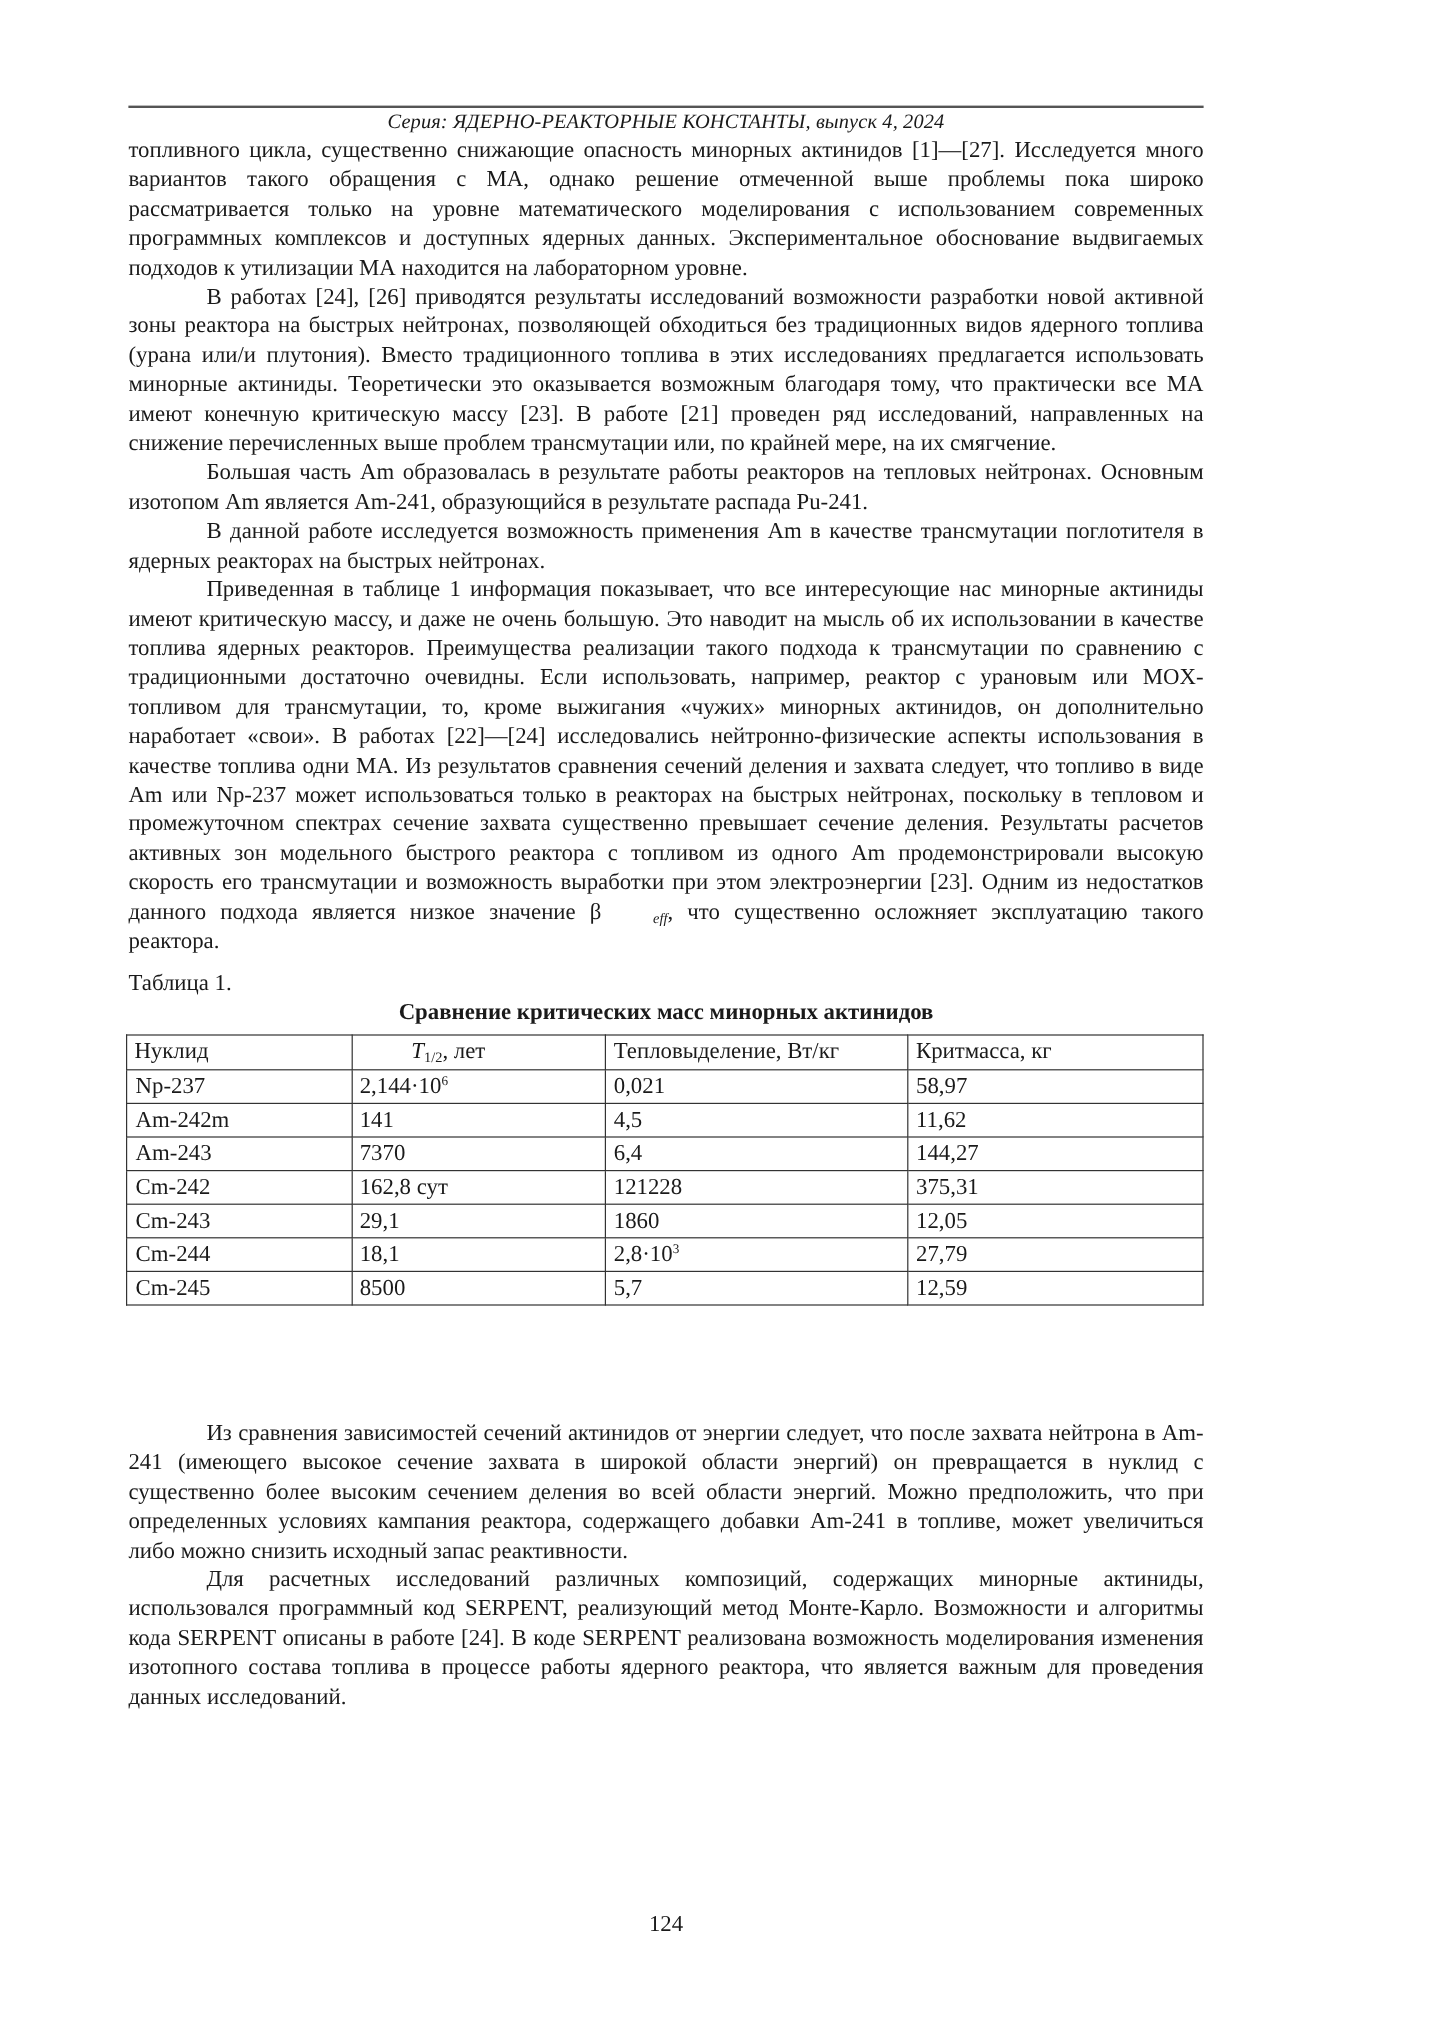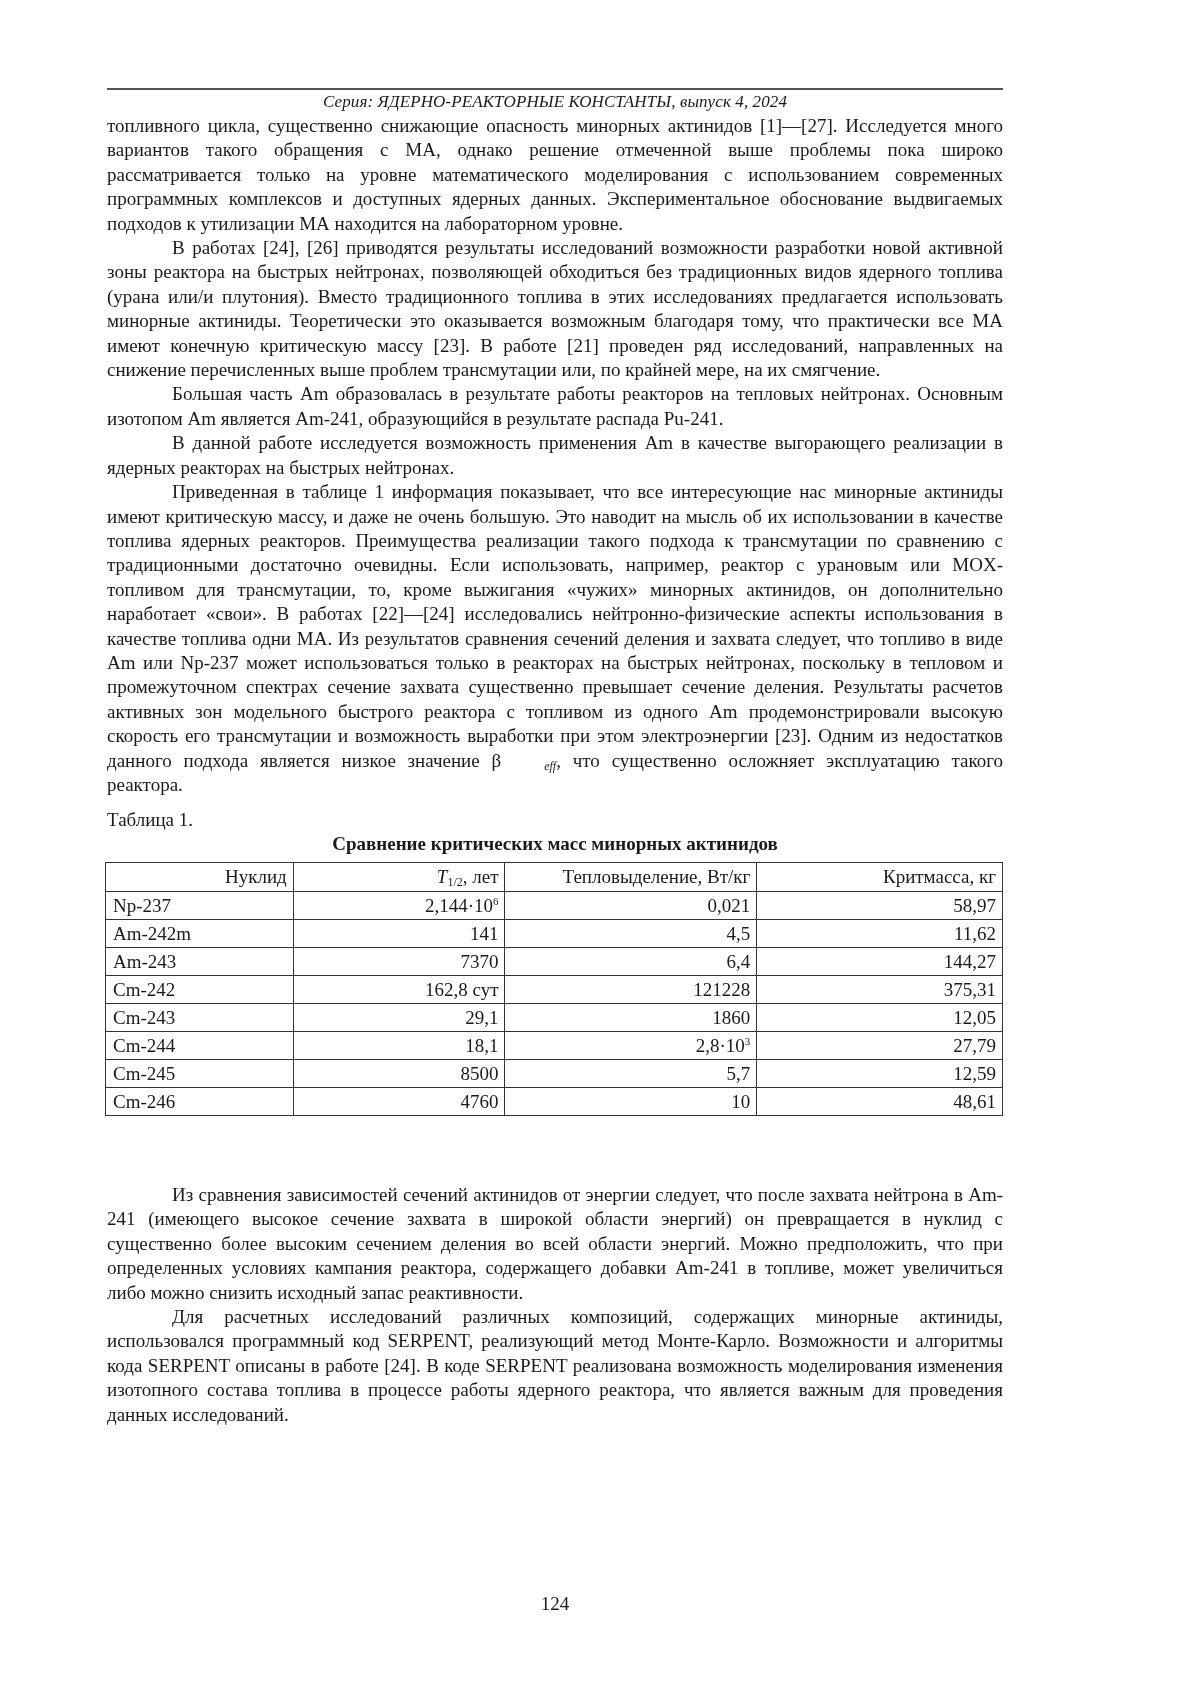--- a/index.html
+++ b/index.html
@@ -79,21 +79,21 @@
       width: 898px;
       border-collapse: collapse;
       font-size: 19px;
     }
     table.data-table th, table.data-table td {
       border: 1.5px solid #333;
       padding: 0 6px;
       height: 27px;
       line-height: 24px;
       font-weight: normal;
-      text-align: right;
+      text-align: left;
       white-space: nowrap;
     }
     table.data-table th { height: 28px; }
     table.data-table td.nuclide { text-align: left; padding-left: 7px; }
     table.data-table col.c1 { width: 188px; }
     table.data-table col.c2 { width: 212px; }
     table.data-table col.c3 { width: 252px; }
     table.data-table col.c4 { width: 246px; }
     sup { font-size: 11px; vertical-align: 7px; line-height: 0; }
     sub { font-size: 12px; vertical-align: -3px; line-height: 0; }
@@ -115,21 +115,21 @@
   <span>Серия:</span>
   <span>ЯДЕРНО-РЕАКТОРНЫЕ КОНСТАНТЫ,</span>
   <span>выпуск 4, 2024</span>
 </div>
 <div class="header-rule"></div>
 
 <div class="body-text" id="block1">
   <p class="noindent">топливного цикла, существенно снижающие опасность минорных актинидов [1]—[27]. Исследуется много вариантов такого обращения с МА, однако решение отмеченной выше проблемы пока широко рассматривается только на уровне математического моделирования с использованием современных программных комплексов и доступных ядерных данных. Экспериментальное обоснование выдвигаемых подходов к утилизации МА находится на лабораторном уровне.</p>
   <p>В работах [24], [26] приводятся результаты исследований возможности разработки новой активной зоны реактора на быстрых нейтронах, позволяющей обходиться без традиционных видов ядерного топлива (урана или/и плутония). Вместо традиционного топлива в этих исследованиях предлагается использовать минорные актиниды. Теоретически это оказывается возможным благодаря тому, что практически все МА имеют конечную критическую массу [23]. В работе [21] проведен ряд исследований, направленных на снижение перечисленных выше проблем трансмутации или, по крайней мере, на их смягчение.</p>
   <p>Большая часть Am образовалась в результате работы реакторов на тепловых нейтронах. Основным изотопом Am является Am-241, образующийся в результате распада Pu-241.</p>
-  <p>В данной работе исследуется возможность применения Am в качестве выгорающего реализации в ядерных реакторах на быстрых нейтронах.</p>
+  <p>В данной работе исследуется возможность применения Am в качестве трансмутации поглотителя в ядерных реакторах на быстрых нейтронах.</p>
   <p><span>Приведенная в таблице 1 информация показывает, что все интересующие нас минорные актиниды имеют критическую массу, и даже не очень большую. Это наводит на мысль об их использовании в качестве топлива ядерных реакторов. Преимущества реализации такого подхода к трансмутации по сравнению с традиционными достаточно очевидны. Если использовать, например, реактор с урановым или MOX-топливом для трансмутации, то, кроме выжигания «чужих» минорных актинидов, он дополнительно наработает «свои». В работах [22]—[24] исследовались нейтронно-физические аспекты использования в качестве топлива одни МА. Из результатов сравнения сечений деления и захвата следует, что топливо в виде Am или Np-237 может использоваться только в реакторах на быстрых нейтронах, поскольку в тепловом и промежуточном спектрах сечение захвата существенно превышает сечение деления. Результаты расчетов активных зон модельного быстрого реактора с топливом из одного Am продемонстрировали высокую скорость его трансмутации и возможность выработки при этом электроэнергии [23]. Одним из недостатков данного подхода является низкое значение</span> <span><span>β</span><sub class="italic">eff</sub></span><span>, что существенно осложняет эксплуатацию такого реактора.</span></p>
 </div>
 
 <div class="table-label">Таблица 1.</div>
 <div class="table-caption">Сравнение критических масс минорных актинидов</div>
 
 <table class="data-table">
   <colgroup>
     <col class="c1">
       <col class="c2">
@@ -180,26 +180,20 @@
       <td><span>18,1</span><sup></sup></td>
       <td><span>2,8·10</span><sup>3</sup></td>
       <td>27,79</td>
     </tr>
     <tr>
       <td class="nuclide">Cm-245</td>
       <td><span>8500</span><sup></sup></td>
       <td><span>5,7</span><sup></sup></td>
       <td>12,59</td>
     </tr>
-    <tr>
-      <td class="nuclide">Cm-246</td>
-      <td><span>4760</span><sup></sup></td>
-      <td><span>10</span><sup></sup></td>
-      <td>48,61</td>
-    </tr>
   </tbody>
 </table>
 
 <div class="body-text" id="block2">
   <p>Из сравнения зависимостей сечений актинидов от энергии следует, что после захвата нейтрона в Am-241 (имеющего высокое сечение захвата в широкой области энергий) он превращается в нуклид с существенно более высоким сечением деления во всей области энергий. Можно предположить, что при определенных условиях кампания реактора, содержащего добавки Am-241 в топливе, может увеличиться либо можно снизить исходный запас реактивности.</p>
   <p>Для расчетных исследований различных композиций, содержащих минорные актиниды, использовался программный код SERPENT, реализующий метод Монте-Карло. Возможности и алгоритмы кода SERPENT описаны в работе [24]. В коде SERPENT реализована возможность моделирования изменения изотопного состава топлива в процессе работы ядерного реактора, что является важным для проведения данных исследований.</p>
 </div>
 
 <div class="page-number">124</div>
 

